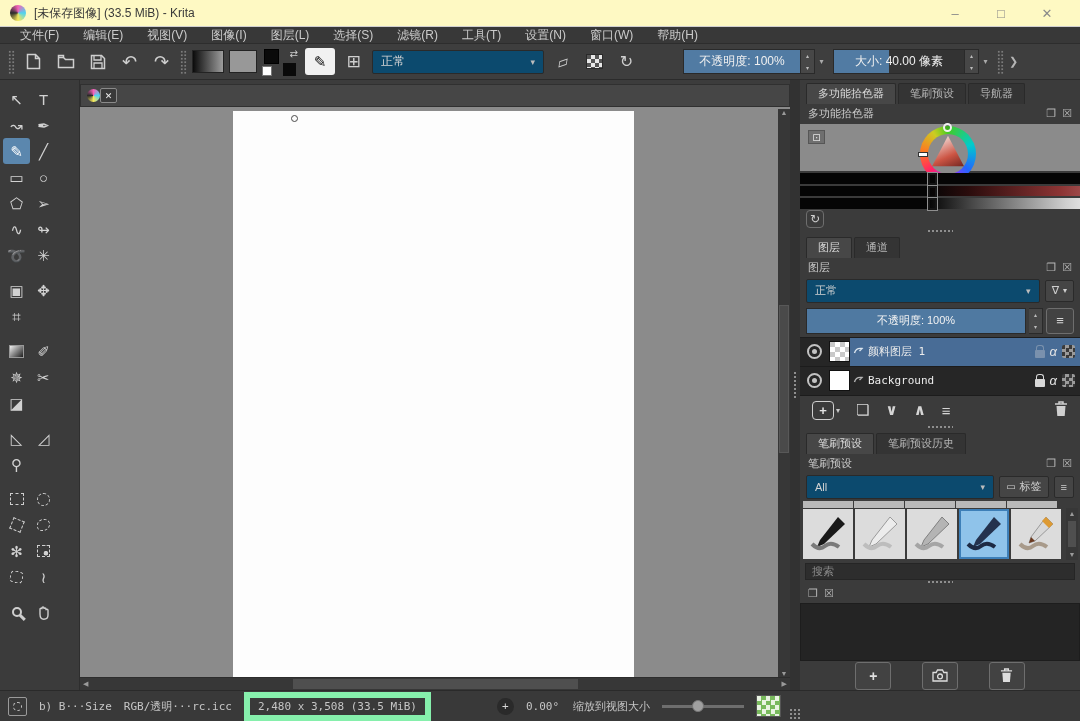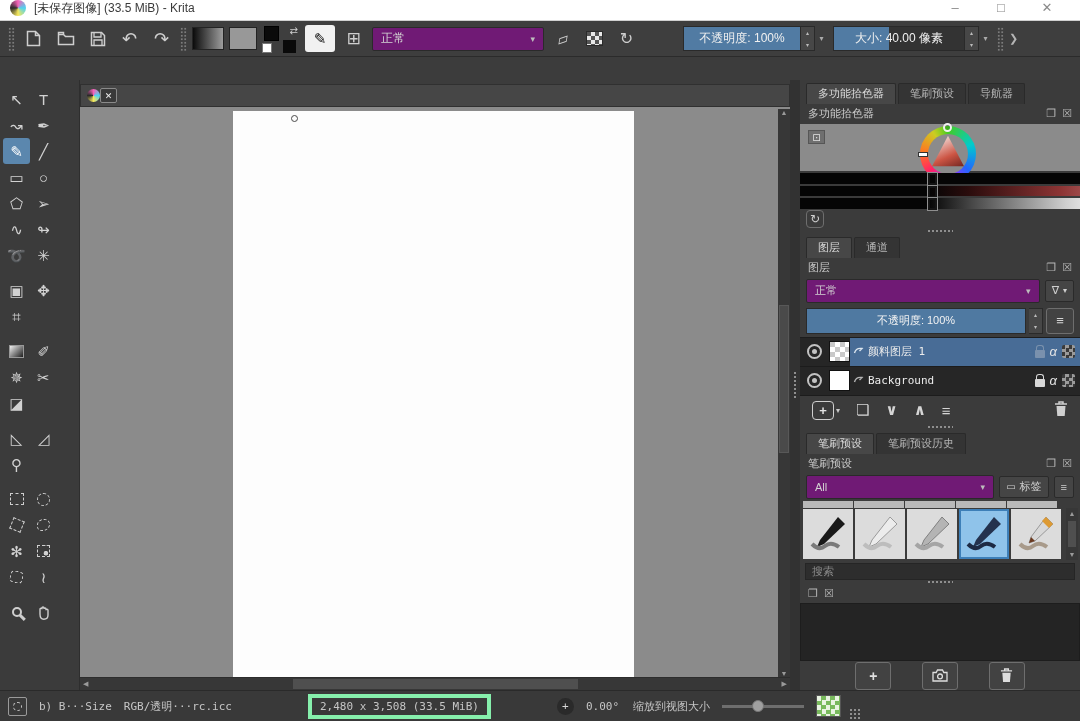--- a/index.html
+++ b/index.html
@@ -1,21 +1,21 @@
 <!DOCTYPE html>
 <html><head>
 <meta charset="utf-8">
 <style>
   *{margin:0;padding:0;box-sizing:border-box}
   html,body{background:#222}
   .app{position:relative;width:1080px;height:721px;background:#3c3c3c;overflow:hidden;
        font-family:"Liberation Sans","DejaVu Sans",sans-serif;font-size:12px;color:#c8c8c8}
 
   
-  .titlebar{height:21px;background:#ffffff;display:flex;padding:0 10px;color:#3a3a3a;border-bottom:1px solid #d0d0d0}
+  .titlebar{height:27px;background:#fef9c3;display:flex;align-items:center;padding:0 10px;color:#3a3a3a;border-bottom:1px solid #d0d0d0}
   .k-logo{width:16px;height:16px;border-radius:50%;background:conic-gradient(#f662b8,#4fd3f0,#f7e85b,#2a2a2a,#f662b8);margin-right:8px;flex:0 0 auto}
   .win-title{font-size:12px}
   .win-controls{margin-left:auto;display:flex;color:#8a8a8a;font-size:13px}
   .win-controls span{width:46px;text-align:center;cursor:default}
 
   
   .menubar{height:17px;background:#383838;display:flex;align-items:center;padding-left:8px;border-bottom:1px solid #2d2d2d}
   .menubar>span{padding:0 12px;font-size:12px;color:#cbcbcb}
 
   
@@ -23,21 +23,21 @@
   .grip{width:7px;height:24px;background-image:radial-gradient(#7c7c7c 1px,transparent 1.3px);background-size:3.5px 3.5px;flex:0 0 auto}
   .tbtn{min-width:27px;height:28px;display:flex;align-items:center;justify-content:center;color:#cfcfcf;font-size:15px;border-radius:3px}
   .grad-sw{width:32px;height:23px;border:1px solid #232323;background:linear-gradient(90deg,#0b0b0b,#9d9d9d)}
   .pat-sw{width:28px;height:23px;border:1px solid #232323;background:#989898}
   .fgbg{position:relative;width:38px;height:28px;flex:0 0 auto}
   .fgbg .fg{position:absolute;left:2px;top:1px;width:15px;height:15px;background:#0a0a0a;border:1px solid #000}
   .fgbg .swap{position:absolute;right:2px;top:0;font-size:10px;color:#cfcfcf}
   .fgbg .bg1{position:absolute;left:0px;bottom:0px;width:10px;height:10px;background:#fff;border:1px solid #777}
   .fgbg .bg2{position:absolute;right:4px;bottom:0px;width:13px;height:13px;background:#0a0a0a}
   .white-btn{width:30px;height:27px;background:#f1f1f1;border-radius:3px;color:#111;display:flex;align-items:center;justify-content:center;font-size:15px}
-  .combo{height:24px;background:#701a75;border:1px solid #2a2a2a;border-radius:2px;display:flex;align-items:center;padding:0 8px;color:#d2d2d2}
+  .combo{height:24px;background:#0c4a6e;border:1px solid #2a2a2a;border-radius:2px;display:flex;align-items:center;padding:0 8px;color:#d2d2d2}
   .combo .dd{margin-left:auto;font-size:9px;color:#bdbdbd}
   .combo.blend-top{width:172px}
   .checker-ic{width:17px;height:15px;background:repeating-conic-gradient(#e8e8e8 0 25%,#555 0 50%) 0 0/8px 8px;border:1px solid #2a2a2a}
   .slider-wrap{display:flex;align-items:center;flex:0 0 auto}
   .sliderbox{height:25px;border:1px solid #2a2a2a;display:flex;align-items:center;justify-content:center;color:#f0f0f0;font-size:12px}
   .opac{width:118px;background:#517ba3}
   .sizebox{width:132px;background:linear-gradient(90deg,#517ba3 0 42%,#333 42%)}
   .spincol{width:14px;height:25px;display:flex;flex-direction:column;border:1px solid #2a2a2a;border-left:none}
   .spincol span{flex:1;display:flex;align-items:center;justify-content:center;font-size:6px;color:#bbb;background:#474747}
   .dd-sep{width:13px;text-align:center;font-size:8px;color:#aaa}
@@ -148,21 +148,21 @@
   .search-in::placeholder{color:#8c8c8c}
 
   .snap-area{flex:1;min-height:58px;background:#242424;border:1px solid #1d1d1d;margin:1px 0}
   .snap-btns{height:32px;display:flex;align-items:center;justify-content:space-around;padding:0 40px}
   .snap-btn{width:36px;height:28px;border:1px solid #6e6e6e;border-radius:3px;background:#424242;display:flex;align-items:center;justify-content:center;color:#e0e0e0;font-size:14px;font-weight:bold}
 
   
   .statusbar{position:absolute;left:0;right:0;bottom:0;height:31px;background:#393939;border-top:1px solid #2a2a2a;display:flex;align-items:center;gap:12px;padding:0 8px;font-family:"DejaVu Sans Mono",monospace;font-size:11px;color:#c6c6c6}
   .sb-selic{width:19px;height:19px;border:1px solid #9a9a9a;border-radius:2px;display:flex;align-items:center;justify-content:center}
   .sb-selic i{width:9px;height:9px;border:1px dashed #c6c6c6;border-radius:50%}
-  .sb-box{border:4px solid #86efac;padding:2px 8px;margin-left:64px}
+  .sb-box{border:6px solid #86efac;padding:2px 8px;}
   .rot-ic{width:17px;height:17px;border-radius:50%;background:#2a2a2a;color:#d8d8d8;display:flex;align-items:center;justify-content:center;font-size:11px;margin-left:54px}
   .sb-zoom{margin-left:2px}
   .zslider{position:relative;width:82px;height:14px}
   .zslider .track{position:absolute;left:0;right:0;top:6px;height:3px;background:#6e6e6e}
   .zslider .knob{position:absolute;left:30px;top:1px;width:12px;height:12px;border-radius:50%;background:#a0a0a0;border:1px solid #777}
   .fit-ic{width:25px;height:22px;background:repeating-conic-gradient(#79b95d 0 25%,#e9f3e2 0 50%) 0 0/9px 9px;border:1px solid #555}
   .corner-grip{width:13px;height:13px;align-self:flex-end;background-image:radial-gradient(#8f8f8f 1px,transparent 1.2px);background-size:4px 4px;margin-left:-4px}
 </style>
 </head>
 <body>
@@ -172,20 +172,33 @@
   <div class="titlebar">
     <span class="k-logo"></span>
     <span class="win-title">[未保存图像] (33.5 MiB) - Krita</span>
     <div class="win-controls">
       <span>–</span>
       <span>□</span>
       <span>✕</span>
     </div>
   </div>
 
+  <div class="menubar">
+    <span>文件(F)</span>
+    <span>编辑(E)</span>
+    <span>视图(V)</span>
+    <span>图像(I)</span>
+    <span>图层(L)</span>
+    <span>选择(S)</span>
+    <span>滤镜(R)</span>
+    <span>工具(T)</span>
+    <span>设置(N)</span>
+    <span>窗口(W)</span>
+    <span>帮助(H)</span>
+  </div>
 
   <div class="toolbar">
     <span class="grip"></span>
     <span class="tbtn">
       <svg width="15" height="17" viewBox="0 0 15 17">
           <path d="M1.5 1.5h8l4 4v10h-12z M9.5 1.5v4h4" fill="none" stroke="#cfcfcf" stroke-width="1.5"></path>
         </svg>
     </span>
     <span class="tbtn">
       <svg width="18" height="15" viewBox="0 0 18 15">

